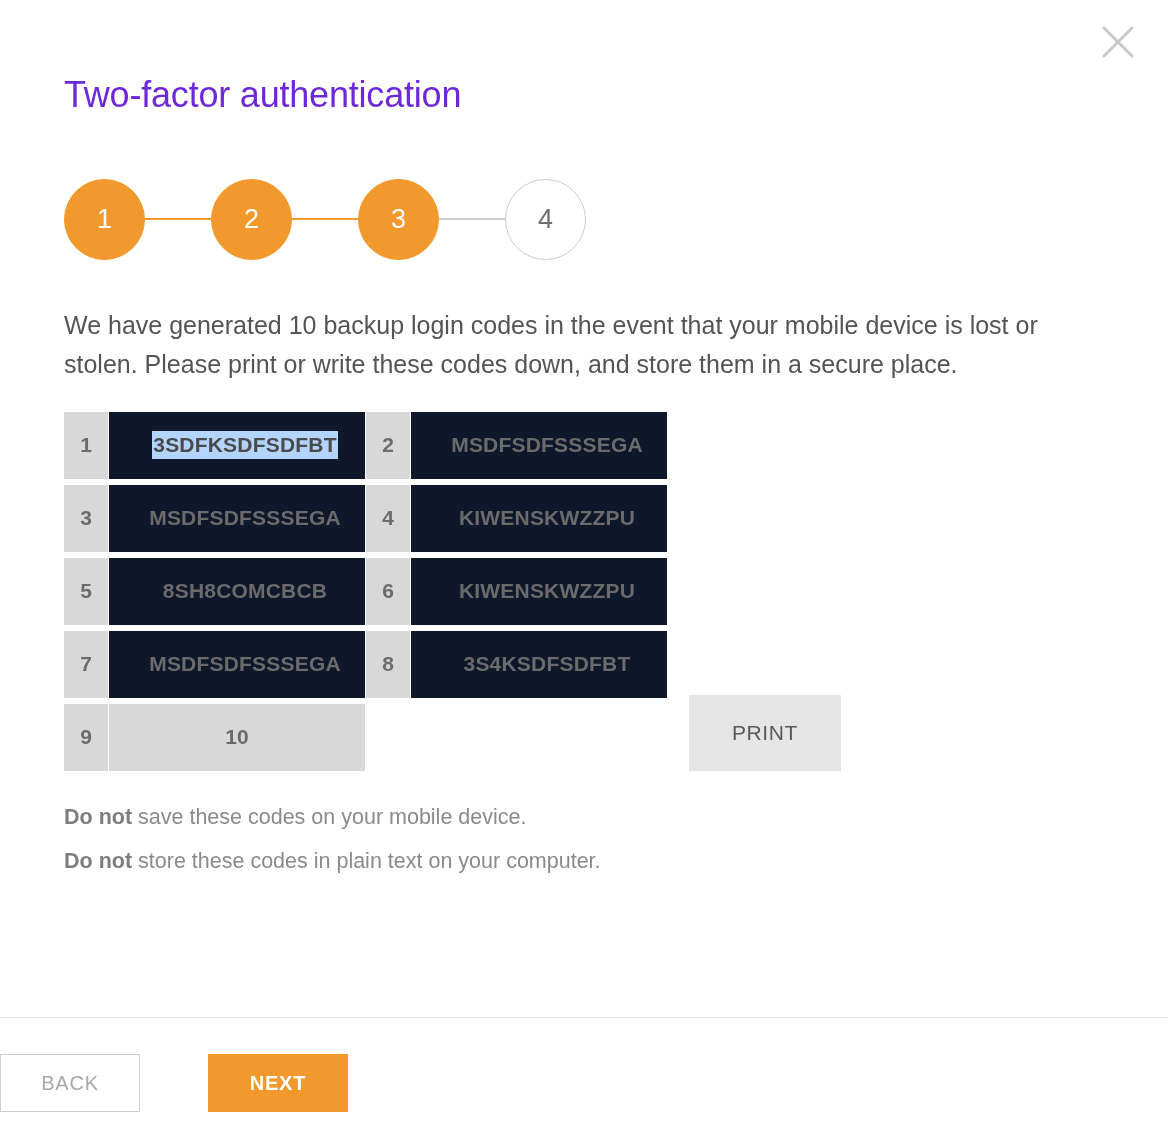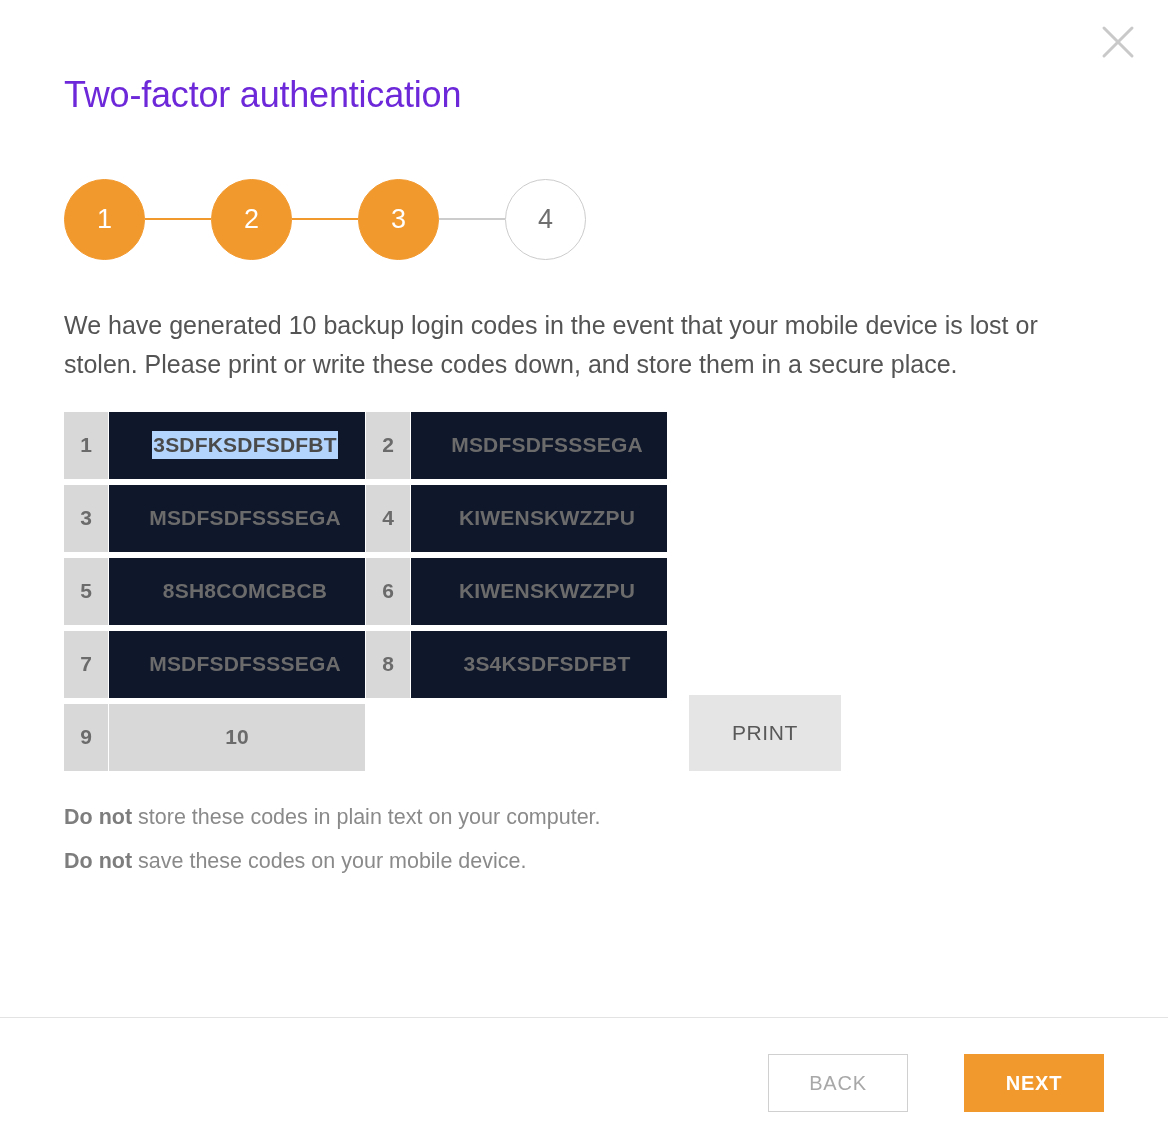--- a/index.html
+++ b/index.html
@@ -159,24 +159,23 @@
   }
   .note-line { margin-bottom: 12px; }
 
   
   .footer {
     border-top: 1px solid #e3e3e3;
     height: 131px;
     flex: 0 0 auto;
     display: flex;
     align-items: center;
-    justify-content: flex-end;
     padding-right: 64px;
     box-sizing: border-box;
-    gap: 20px;
+    gap: 32px;
   }
   .btn {
     font-size: 20px;
     letter-spacing: 0.8px;
     height: 58px;
     min-width: 140px;
     cursor: pointer;
     font-family: "Liberation Sans", sans-serif;
     box-sizing: border-box;
   }
@@ -258,24 +257,24 @@
         <div class="cell idx">10</div>
       </div>
 
       <div class="print-wrap">
         <button class="print-btn">PRINT</button>
       </div>
     </div>
 
     <div class="notes">
       <div class="note-line">
+        <span class="strong">Do not</span><span> save these codes on your mobile device.</span>
+      </div>
+      <div class="note-line">
         <span class="strong">Do not</span><span> store these codes in plain text on your computer.</span>
-      </div>
-      <div class="note-line">
-        <span class="strong">Do not</span><span> save these codes on your mobile device.</span>
       </div>
     </div>
 
   </div>
 
   <div class="footer">
     <button class="btn back">BACK</button>
     <button class="btn next">NEXT</button>
   </div>
 

